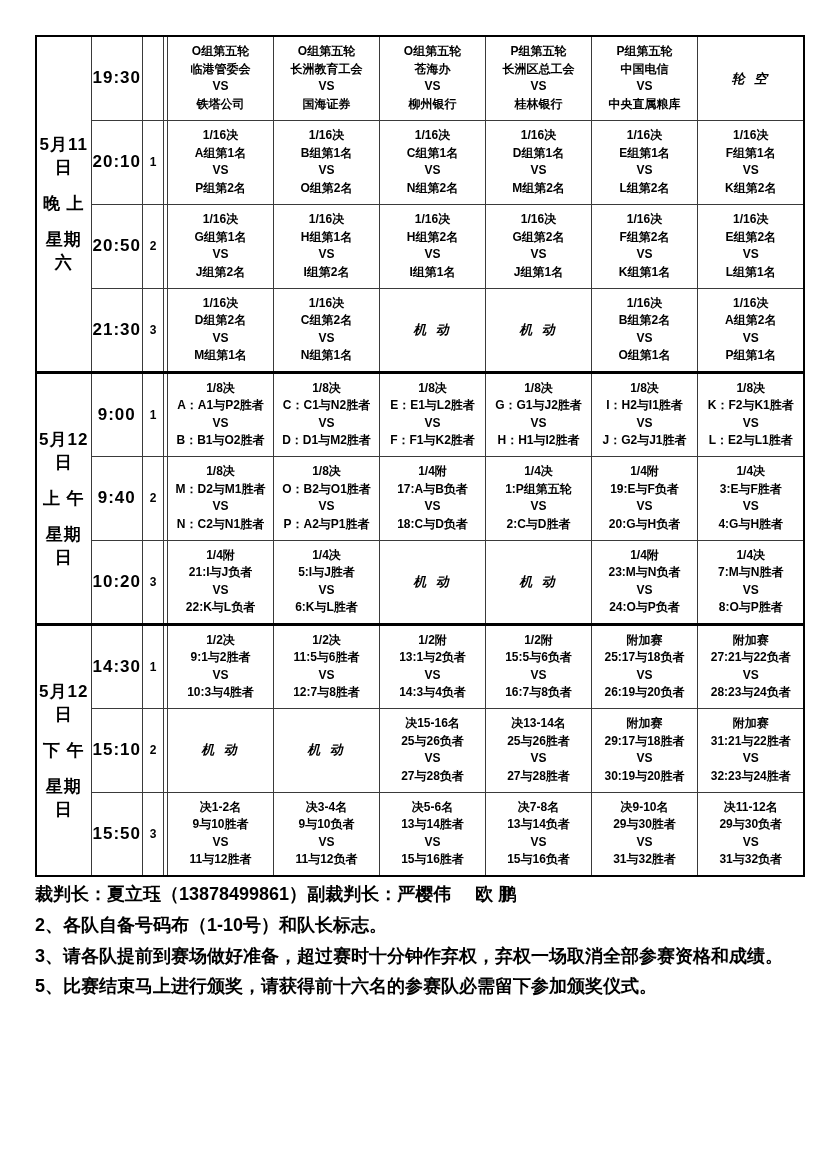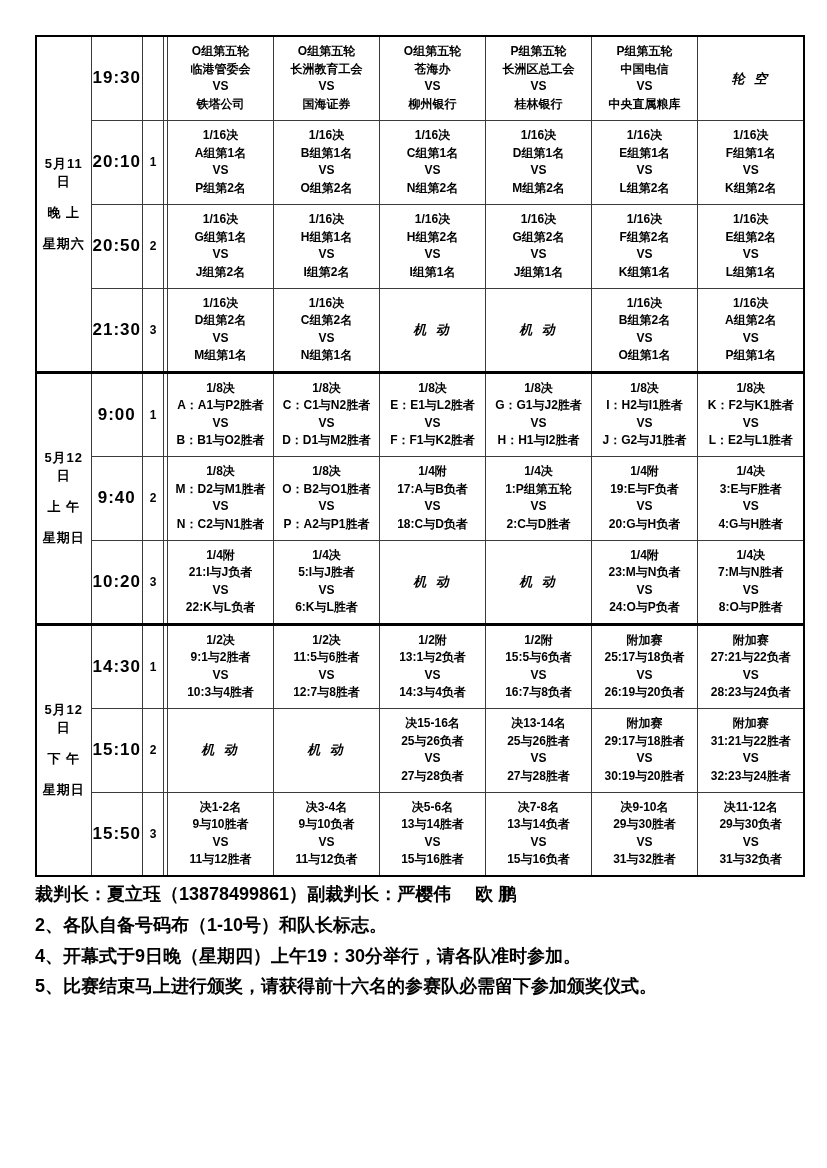--- a/index.html
+++ b/index.html
@@ -14,21 +14,21 @@
     border-collapse:collapse;table-layout:fixed;
     border:2px solid #000;
   }
   table.schedule td{
     border:1px solid #3a3a3a;
     vertical-align:middle;text-align:center;
     padding:2px 1px;overflow:hidden;
   }
   table.schedule tr{height:84px;}
   tr.section-start td{border-top:3px solid #000;}
-  td.date-cell{font-weight:bold;font-size:13px;}
+  td.date-cell{font-weight:bold;font-size:17px;}
   td.date-cell div{margin:13px 0;letter-spacing:1px;}
   td.time-cell{font-weight:bold;font-size:17px;letter-spacing:1px;}
   td.seq-cell{font-weight:bold;font-size:12px;}
   td.gap{padding:0;background:#fff;}
   td.match-cell{font-weight:bold;font-size:12px;}
   td.match-cell div{line-height:17.5px;}
   td.match-cell div.single{letter-spacing:3px;font-size:13px;font-style:italic;}
   .footer{
     position:absolute;left:35px;top:884px;width:760px;
     font-weight:bold;font-size:18px;line-height:20px;
@@ -465,18 +465,18 @@
   </table>
 
   <div class="footer">
     <div class="referee-line">
       <span class="r1">裁判长：夏立珏（13878499861）</span>
       <span class="r2">副裁判长：严樱伟</span>
       <span class="r3">欧 鹏</span>
     </div>
     <div>
       <div class="note-line">2、各队自备号码布（1-10号）和队长标志。</div>
-      <div class="note-line">4、开幕式于9日晚（星期四）上午19：30分举行，请各队准时参加。</div>
+      <div class="note-line">3、请各队提前到赛场做好准备，超过赛时十分钟作弃权，弃权一场取消全部参赛资格和成绩。</div>
       <div class="note-line">5、比赛结束马上进行颁奖，请获得前十六名的参赛队必需留下参加颁奖仪式。</div>
     </div>
   </div>
 
 </div>
 
 </body></html>

